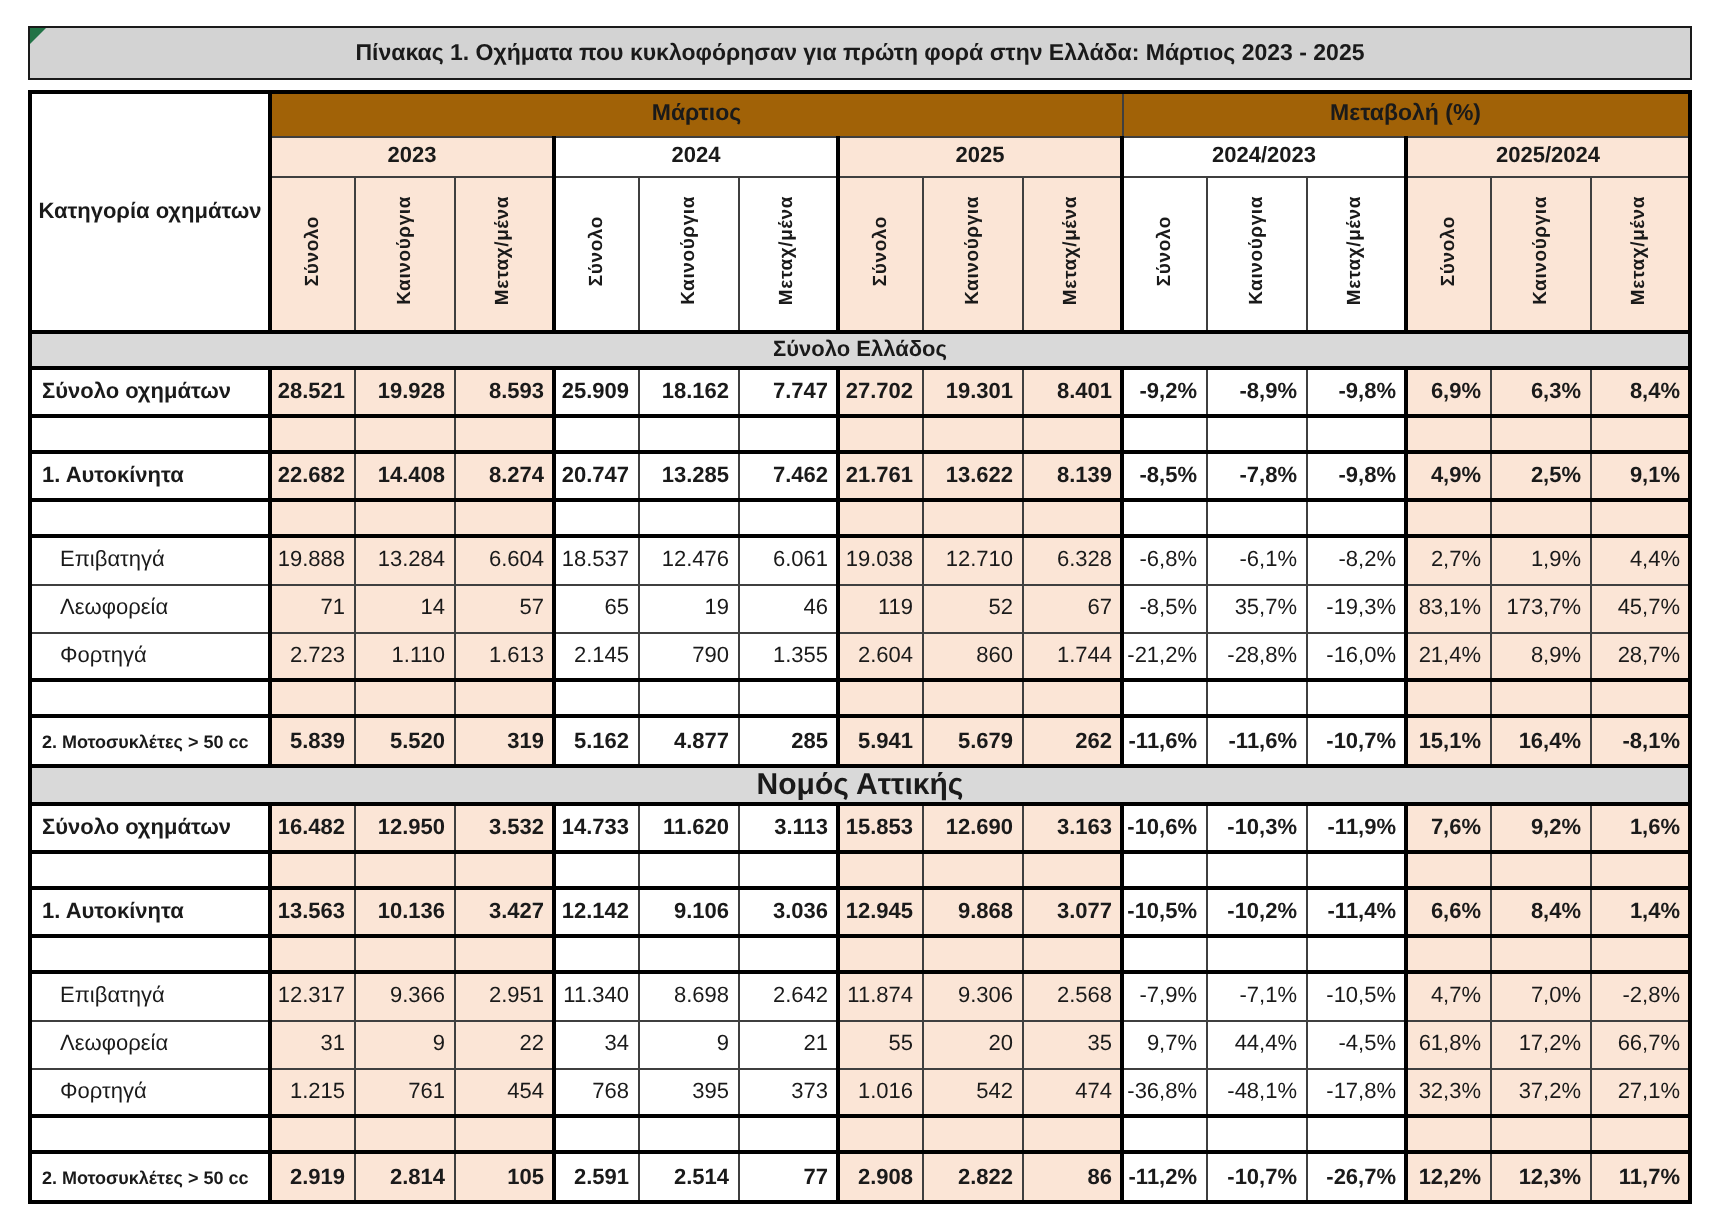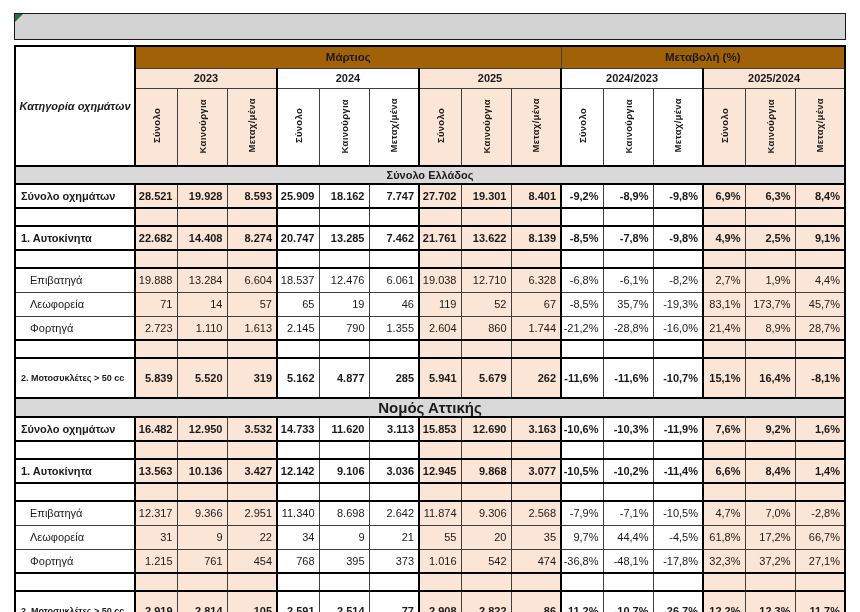--- a/index.html
+++ b/index.html
@@ -36,21 +36,21 @@
     font-size:11px;
   }
   .shaded { background:#fbe5d6; }
   .g-end { border-right:2px solid #000; }
   
   .hrow1 { height:22px; }
   .hrow2 { height:20px; }
   .hrow3 { height:78px; }
   .cat-cell {
     font-weight:bold; font-size:11px; text-align:center; vertical-align:middle;
-    border-right:2px solid #000; background:#fff;font-style:italic;
+    border-right:2px solid #000; background:#fff;
   }
   .group-top { font-weight:bold; font-size:11.5px; text-align:center; background:#a16207; }
   .year-cell { font-weight:bold; font-size:11px; text-align:center; }
   th.vert { vertical-align:middle; text-align:center; padding:4px 0; border-bottom:2px solid #000; }
   .vtext {
     display:inline-block;
     writing-mode:vertical-rl;
     transform:rotate(180deg);
     font-size:9.5px; font-weight:bold;
     letter-spacing:0.3px;
@@ -59,38 +59,39 @@
   tr.secbar { height:18px; }
   .sec-cell {
     background:#d9d9d9; text-align:center; vertical-align:middle;
     font-weight:bold; font-size:15px;
     border-top:2px solid #000; border-bottom:2px solid #000;
   }
   .sec-cell.sec-big { font-size:11px;margin-top:38px; }
   
   tr.data { height:24px; }
   tr.spacer { height:18px; }
-  tr.moto { height:40px; }
+  tr.moto { height:25px; }
   td.num { text-align:right; padding:2px 4px 2px 0; vertical-align:middle; }
   td.lbl { text-align:left; padding-left:5px; vertical-align:middle; border-right:2px solid #000; background:#fff; }
   tr.total td, tr.major td, tr.moto td {
     border-top:2px solid #000; border-bottom:2px solid #000; font-weight:bold;
   }
   tr.sub-first td { border-top:2px solid #000; }
   tr.sub-last  td { border-bottom:2px solid #000;margin-left:36px; }
   .lbl-total { text-align:right; font-size:11px; }
   .lbl-major { font-size:11px; }
   .lbl-sub-first, .lbl-sub-mid, .lbl-sub-last { padding-left:14px !important; font-size:11px; }
   .lbl-moto { font-size:9px; }
 </style>
 </head>
 <body>
 
 <div class="title-bar">
   <span class="corner"></span>
+  <span>Πίνακας 1. Οχήματα που κυκλοφόρησαν για πρώτη φορά στην Ελλάδα: Μάρτιος 2023 - 2025</span>
 </div>
 
 <table id="vehicles-table">
     <colgroup>
       <col style="width: 120px;">
       <col style="width: 42px;">
       <col style="width: 50px;">
       <col style="width: 50px;">
       <col style="width: 42px;">
       <col style="width: 50px;">

